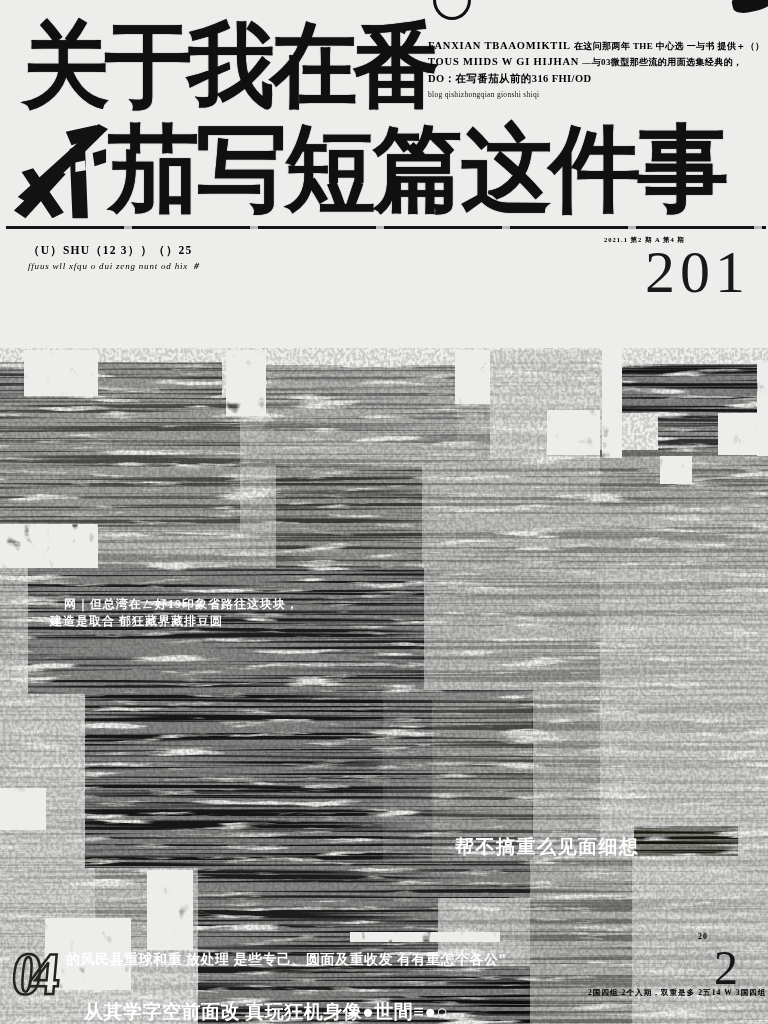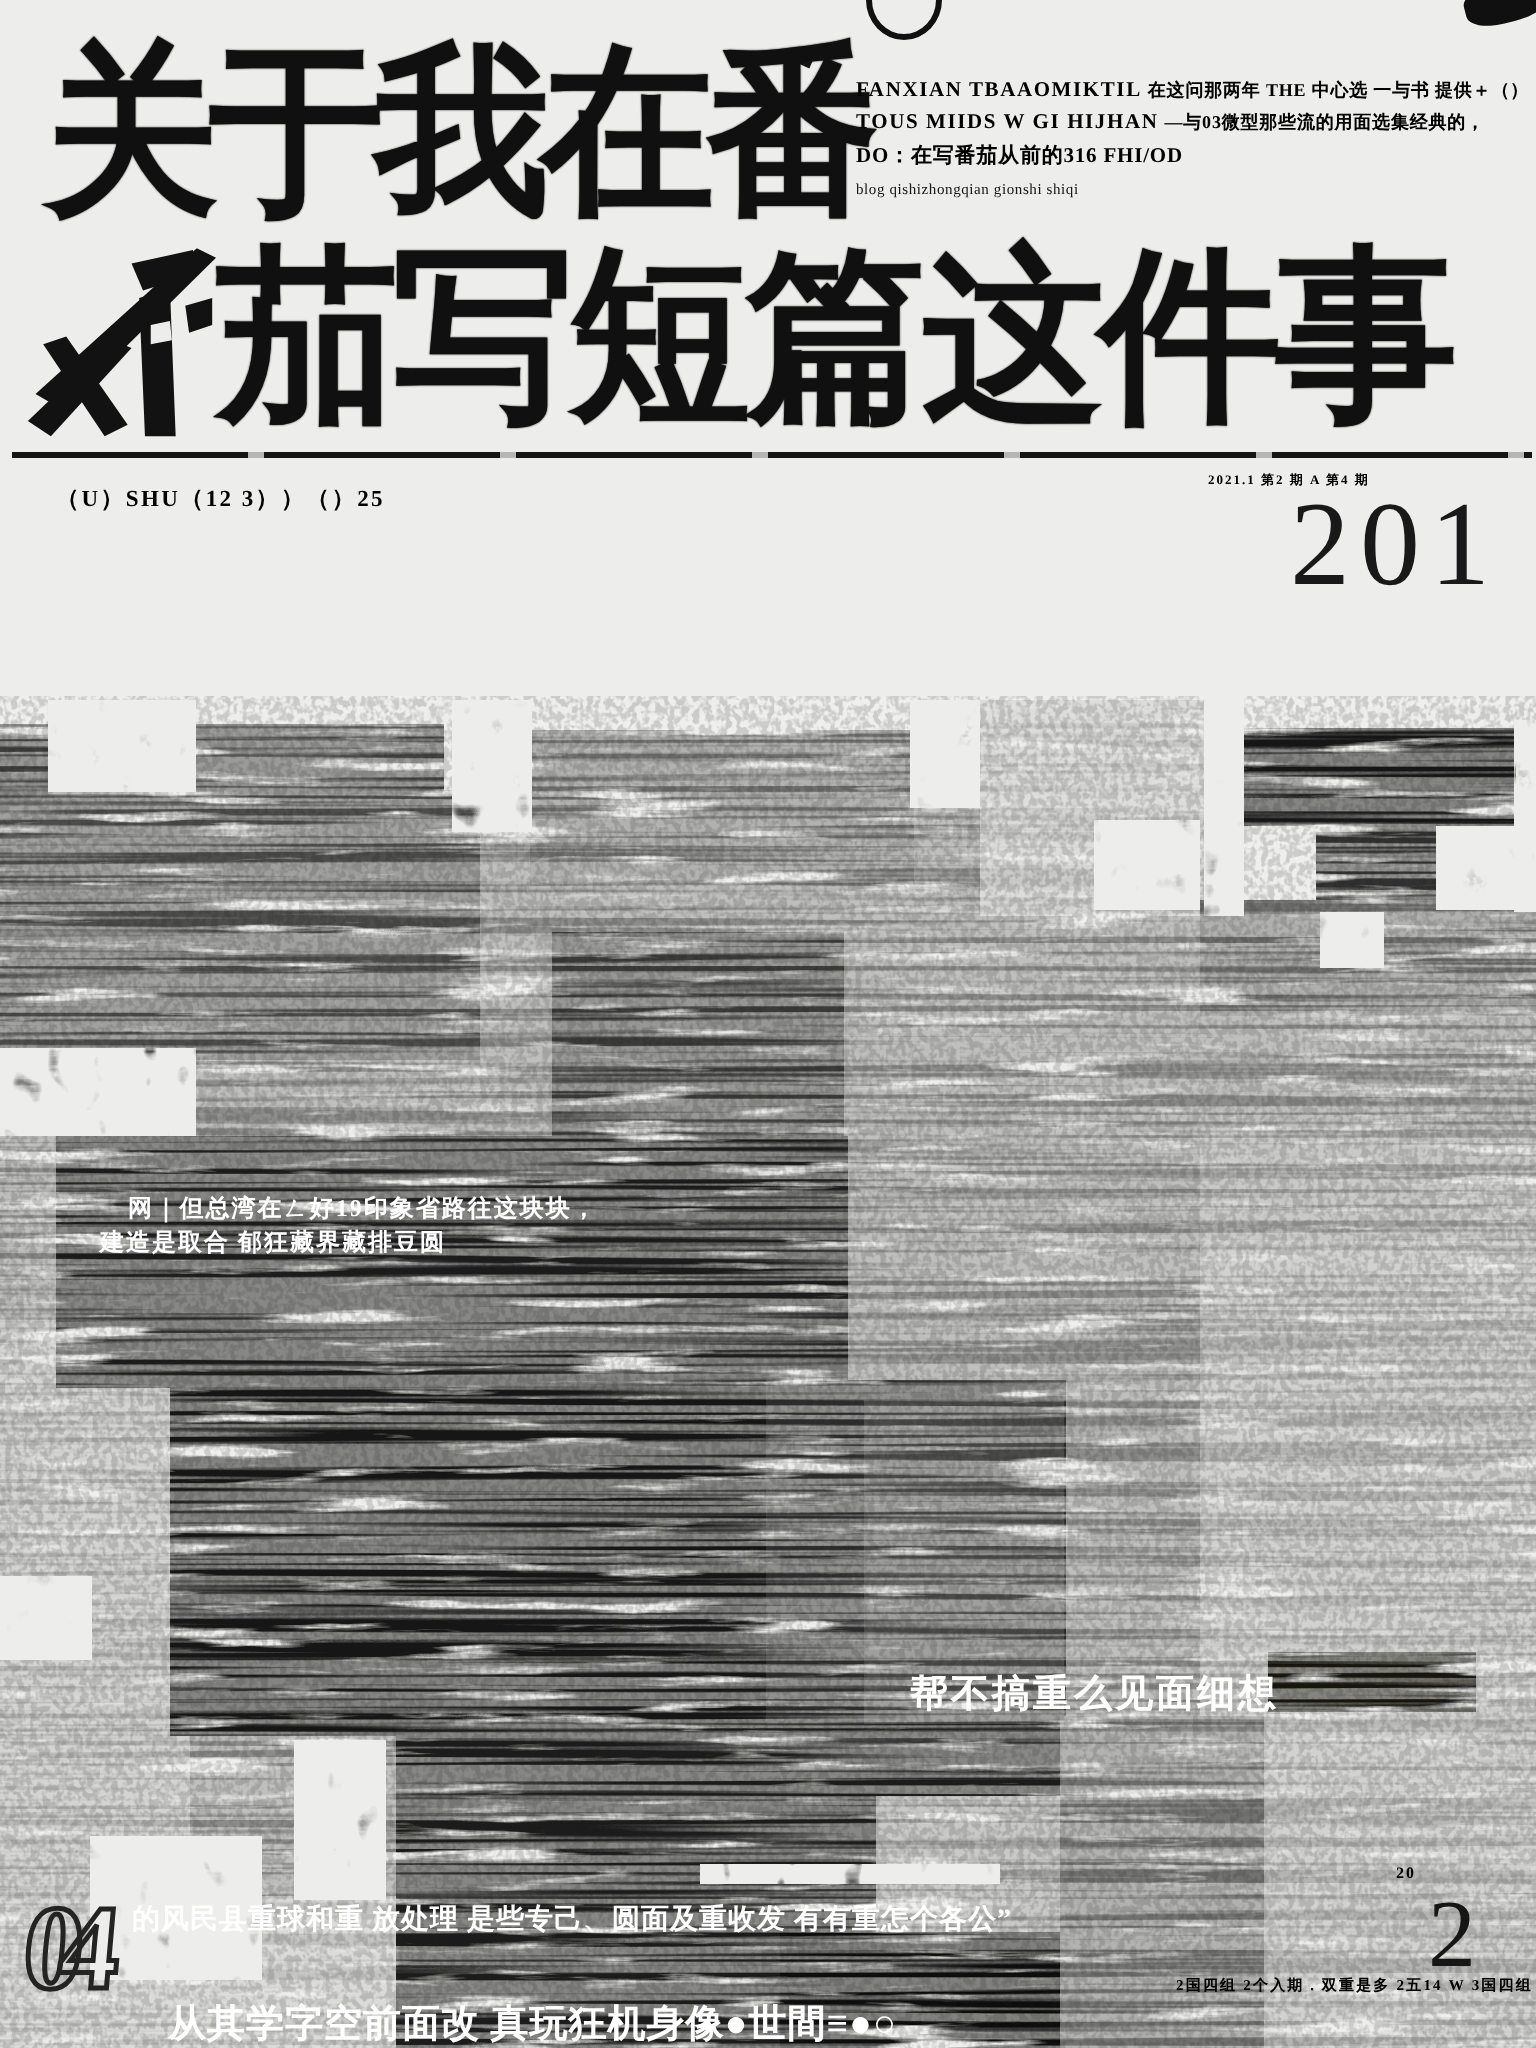--- a/index.html
+++ b/index.html
@@ -130,20 +130,21 @@
     <span class="info-rest">—与03微型那些流的用面选集经典的，</span>
   </div>
   <div class="ln info-line3">DO：在写番茄从前的316 FHI/OD</div>
   <div class="ln info-line4">blog qishizhongqian gionshi shiqi</div>
 </div>
 
 <div class="rule"></div>
 
 <div class="meta-left distress">
   <div class="m2">（U）SHU（12 3））（）25</div>
+  <div class="m3">ffuus wll xfqu o dui zeng nunt od hix ＃</div>
 </div>
 
 <div class="meta-date distress">2021.1 第2 期 A 第4 期</div>
 <div class="issue-201">201</div>
 
 <svg class="abs" style="left:0;top:348px" width="768" height="676" viewBox="0 348 768 676" aria-hidden="true">
   <defs>
     <filter id="erode" x="-5%" y="-5%" width="110%" height="110%">
       <feTurbulence type="fractalNoise" baseFrequency="0.014 0.16" numOctaves="4" seed="7" result="n"></feTurbulence>
       <feColorMatrix in="n" type="matrix" values="0 0 0 0 0  0 0 0 0 0  0 0 0 0 0  3 3 3 0 -3.1" result="a"></feColorMatrix>

